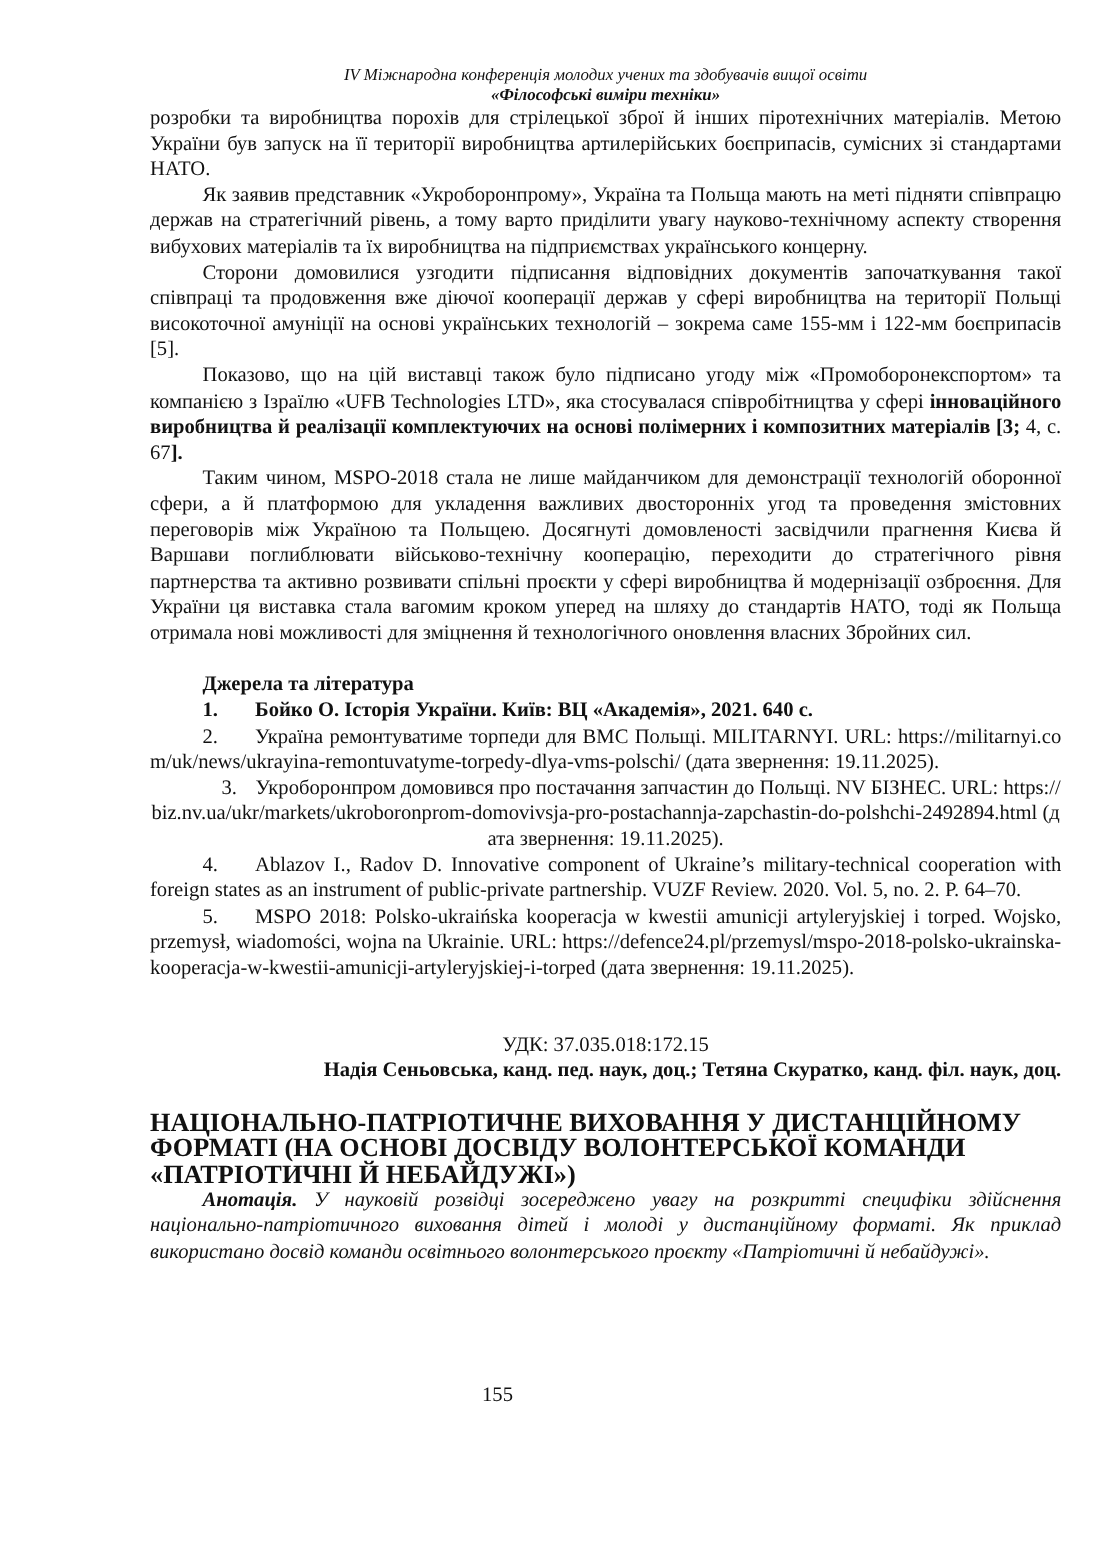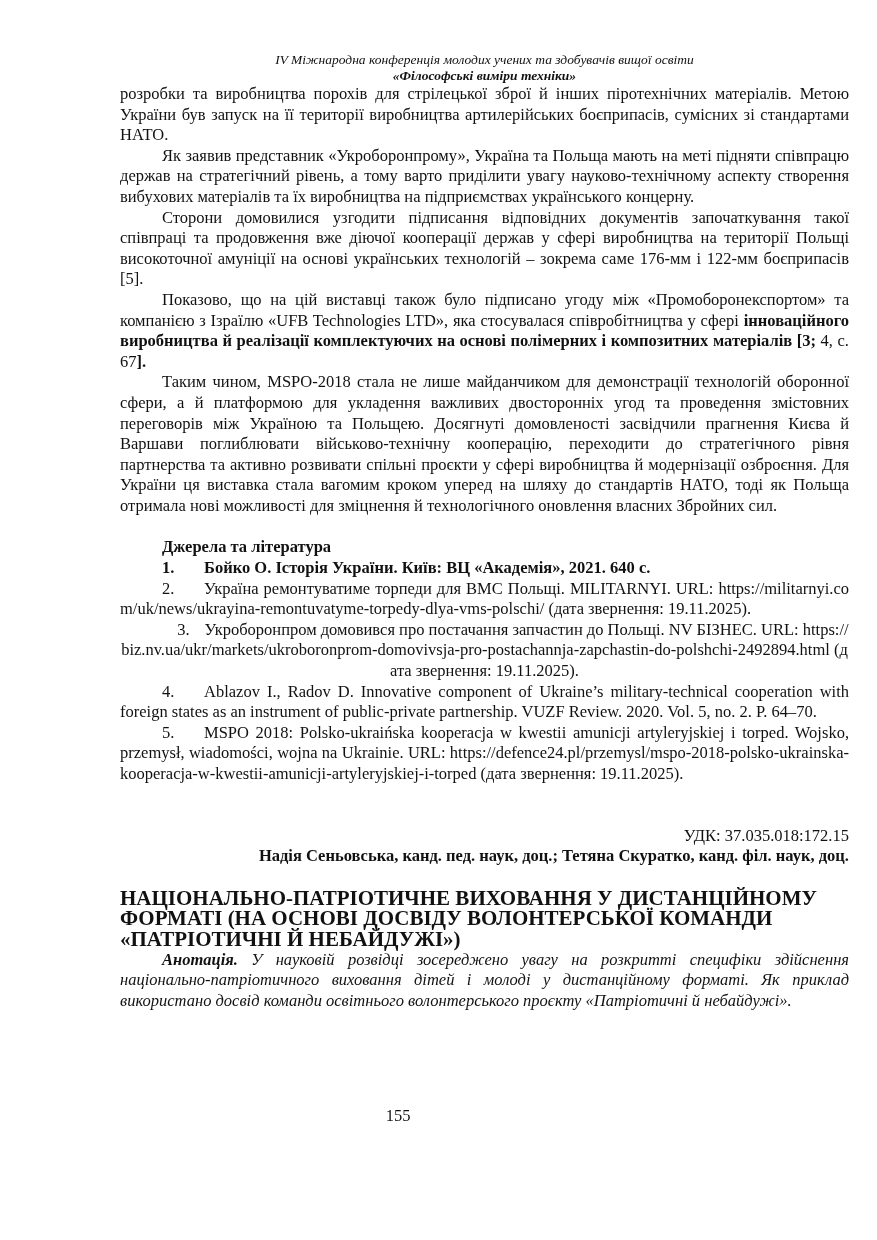--- a/index.html
+++ b/index.html
@@ -25,33 +25,33 @@
 <body>
 
 <div class="page">
   <div class="hdr">
     <div>IV Міжнародна конференція молодих учених та здобувачів вищої освіти</div>
     <div class="l2">«Філософські виміри техніки»</div>
   </div>
 
   <p>розробки та виробництва порохів для стрілецької зброї й інших піротехнічних матеріалів. Метою України був запуск на її території виробництва артилерійських боєприпасів, сумісних зі стандартами НАТО.</p>
   <p class="ind">Як заявив представник «Укроборонпрому», Україна та Польща мають на меті підняти співпрацю держав на стратегічний рівень, а тому варто приділити увагу науково-технічному аспекту створення вибухових матеріалів та їх виробництва на підприємствах українського концерну.</p>
-  <p class="ind">Сторони домовилися узгодити підписання відповідних документів започаткування такої співпраці та продовження вже діючої кооперації держав у сфері виробництва на території Польщі високоточної амуніції на основі українських технологій – зокрема саме 176-мм і 122-мм боєприпасів [5].</p>
+  <p class="ind">Сторони домовилися узгодити підписання відповідних документів започаткування такої співпраці та продовження вже діючої кооперації держав у сфері виробництва на території Польщі високоточної амуніції на основі українських технологій – зокрема саме 155-мм і 122-мм боєприпасів [5].</p>
   <p class="ind"><span>Показово, що на цій виставці також було підписано угоду між «Промоборонекспортом» та компанією з Ізраїлю «UFB Technologies LTD», яка стосувалася співробітництва у сфері </span><span class="b">інноваційного виробництва й реалізації комплектуючих на основі полімерних і композитних матеріалів [3;</span><span> 4, с. 67</span><span class="b">].</span></p>
   <p class="ind">Таким чином, MSPO-2018 стала не лише майданчиком для демонстрації технологій оборонної сфери, а й платформою для укладення важливих двосторонніх угод та проведення змістовних переговорів між Україною та Польщею. Досягнуті домовленості засвідчили прагнення Києва й Варшави поглиблювати військово-технічну кооперацію, переходити до стратегічного рівня партнерства та активно розвивати спільні проєкти у сфері виробництва й модернізації озброєння. Для України ця виставка стала вагомим кроком уперед на шляху до стандартів НАТО, тоді як Польща отримала нові можливості для зміцнення й технологічного оновлення власних Збройних сил.</p>
 
   <div class="src-title">Джерела та література</div>
   <div>
     <p class="ref b"><span class="num">1.</span><span>Бойко О. Історія України. Київ: ВЦ «Академія», 2021. 640 с.</span></p>
     <p class="ref url"><span class="num">2.</span><span>Україна ремонтуватиме торпеди для ВМС Польщі. MILITARNYI. URL: https://militarnyi.com/uk/news/ukrayina-remontuvatyme-torpedy-dlya-vms-polschi/ (дата звернення: 19.11.2025).</span></p>
     <p class="ref url" style="text-align:center"><span class="num">3.</span><span>Укроборонпром домовився про постачання запчастин до Польщі. NV БІЗНЕС. URL: https://biz.nv.ua/ukr/markets/ukroboronprom-domovivsja-pro-postachannja-zapchastin-do-polshchi-2492894.html (дата звернення: 19.11.2025).</span></p>
     <p class="ref"><span class="num">4.</span><span>Ablazov I., Radov D. Innovative component of Ukraine’s military-technical cooperation with foreign states as an instrument of public-private partnership. VUZF Review. 2020. Vol. 5, no. 2. P. 64–70.</span></p>
     <p class="ref"><span class="num">5.</span><span>MSPO 2018: Polsko-ukraińska kooperacja w kwestii amunicji artyleryjskiej i torped. Wojsko, przemysł, wiadomości, wojna na Ukrainie. URL: https://defence24.pl/przemysl/mspo-2018-polsko-ukrainska-kooperacja-w-kwestii-amunicji-artyleryjskiej-i-torped (дата звернення: 19.11.2025).</span></p>
   </div>
 
-  <p class="udk" style="text-align:right">УДК: 37.035.018:172.15</p>
+  <p class="udk" style="text-align:center">УДК: 37.035.018:172.15</p>
   <p class="b" style="text-align:right">Надія Сеньовська, канд. пед. наук, доц.; Тетяна Скуратко, канд. філ. наук, доц.</p>
 
   <div class="title">НАЦІОНАЛЬНО-ПАТРІОТИЧНЕ ВИХОВАННЯ У ДИСТАНЦІЙНОМУ ФОРМАТІ (НА ОСНОВІ ДОСВІДУ ВОЛОНТЕРСЬКОЇ КОМАНДИ «ПАТРІОТИЧНІ Й НЕБАЙДУЖІ»)</div>
   <p class="ind abs"><span class="lbl">Анотація.</span><span> У науковій розвідці зосереджено увагу на розкритті специфіки здійснення національно-патріотичного виховання дітей і молоді у дистанційному форматі. Як приклад використано досвід команди освітнього волонтерського проєкту «Патріотичні й небайдужі».</span></p>
 </div>
 
 <div class="pnum">155</div>
 
 </body></html>

